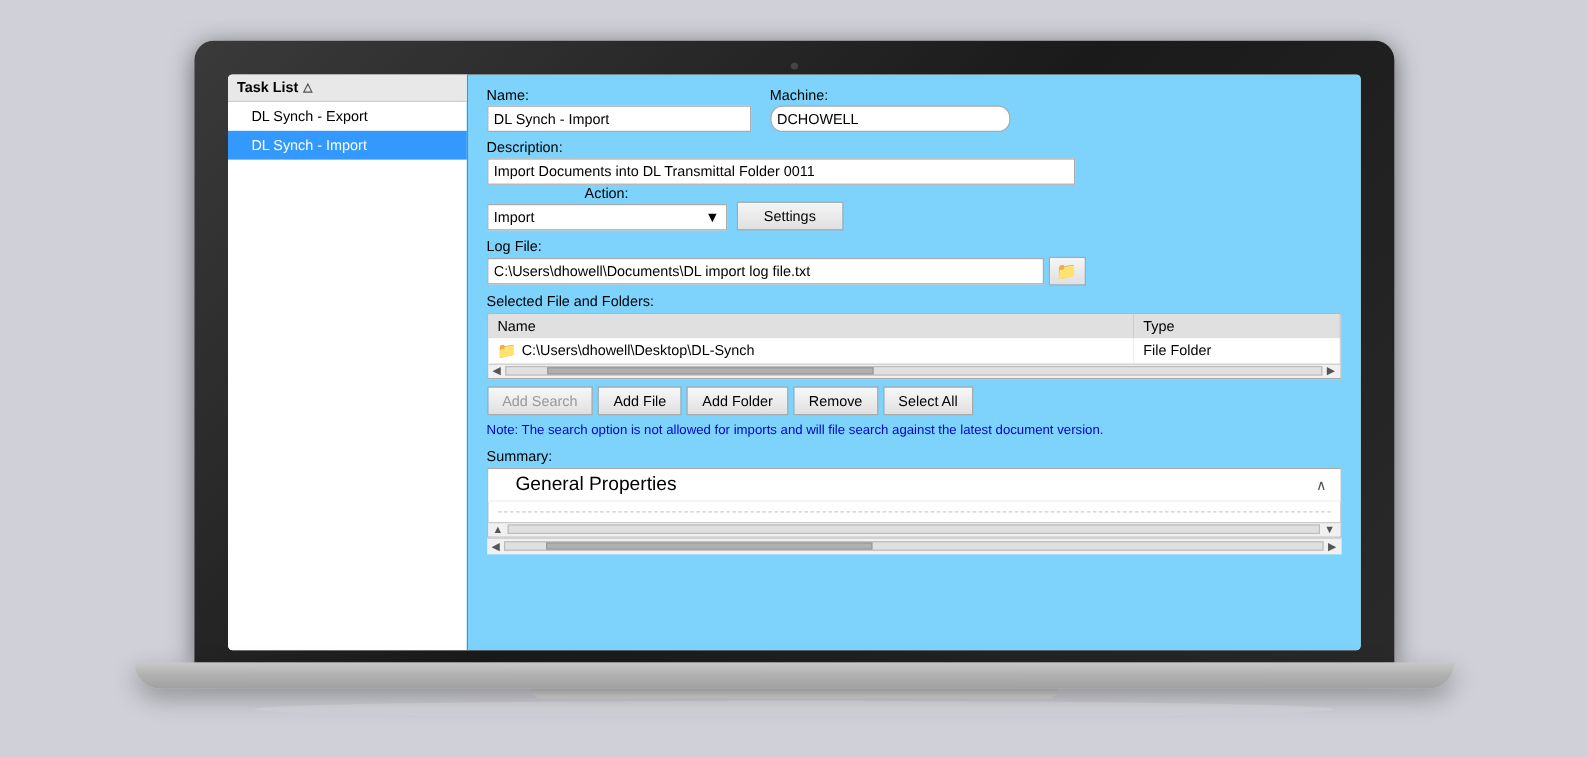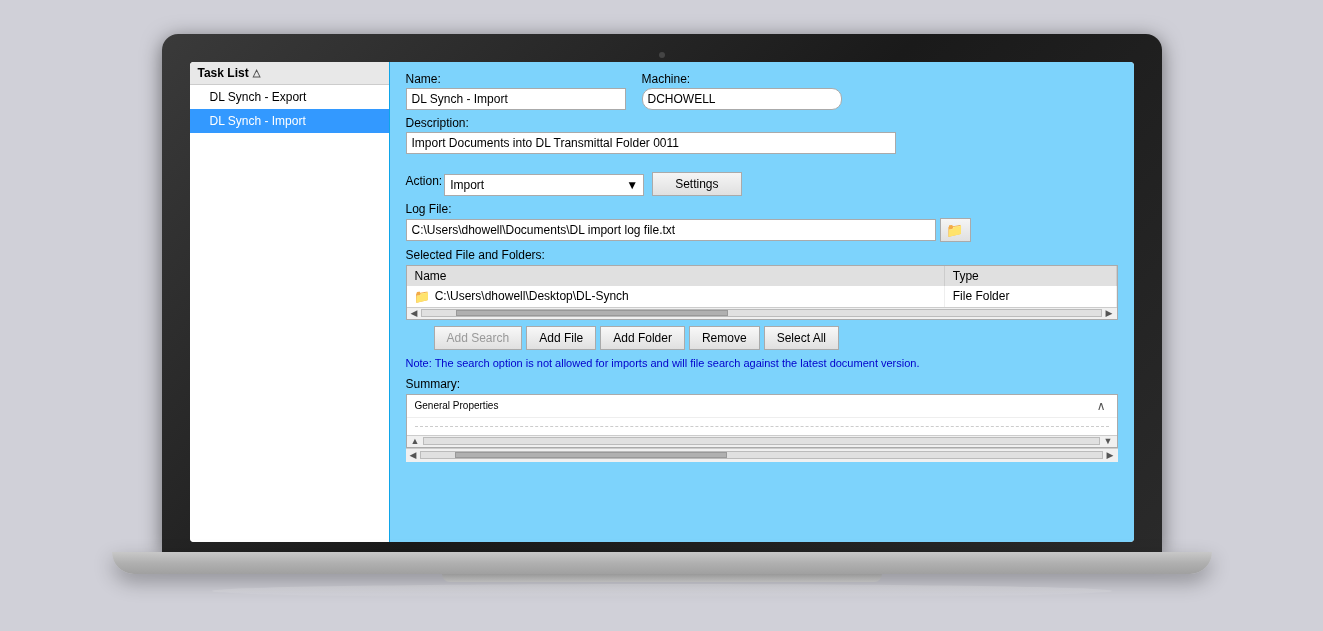--- a/index.html
+++ b/index.html
@@ -152,22 +152,23 @@
 
     .action-row {
       display: flex;
       align-items: flex-end;
       gap: 8px;
       margin-bottom: 6px;
     }
 
     .action-select-wrapper {
       display: flex;
-      flex-direction: row;
+      flex-direction: column;
       gap: 2px;
+      align-items: center;
     }
 
     .action-select {
       display: flex;
       align-items: center;
       background: #fff;
       border: 1px solid #aaa;
       padding: 3px 5px;
       font-size: 12px;
       width: 200px;
@@ -190,21 +191,21 @@
       margin-bottom: 6px;
     }
 
     .logfile-input-row {
       display: flex;
       align-items: center;
       gap: 4px;
     }
 
     .logfile-input {
-      width: 530px;
+      width: 464px;
       background: #fff;
       border: 1px solid #aaa;
       padding: 3px 5px;
       font-size: 12px;
     }
 
     .folder-btn {
       background: linear-gradient(180deg, #f5f5f5, #e0e0e0);
       border: 1px solid #aaa;
       padding: 3px 6px;
@@ -310,21 +311,20 @@
     .action-btn {
       background: linear-gradient(180deg, #f8f8f8, #e0e0e0);
       border: 1px solid #aaa;
       padding: 4px 12px;
       font-size: 12px;
       cursor: pointer;
     }
     .action-btn.disabled {
       color: #999;
       cursor: default;
-      margin-left: 28px;
     }
 
     .note-text {
       color: #0000cc;
       font-size: 11px;
       margin-bottom: 6px;
       line-height: 1.4;
     }
 
     .summary-section label {
@@ -341,21 +341,22 @@
     .summary-header {
       display: flex;
       align-items: center;
       justify-content: space-between;
       padding: 4px 8px;
       border-bottom: 1px solid #eee;
       background: #fff;
     }
 
     .summary-header span {
-      font-size: 10px;
+      font-size: 16px;
+      margin-left: 15px;
     }
 
     .collapse-btn {
       background: none;
       border: none;
       cursor: pointer;
       font-size: 12px;
       color: #555;
       padding: 0 3px;
     }
@@ -427,21 +428,21 @@
             <div class="form-group">
               <label>Name:</label>
               <input type="text" class="name-input" value="DL Synch - Import" style="">
             </div>
             <div class="form-group">
               <label>Machine:</label>
               <input type="text" class="machine-input" value="DCHOWELL" style="">
             </div>
           </div>
 
-          <div class="form-group" style="margin-bottom:18px;">
+          <div class="form-group" style="margin-bottom:0;">
             <label>Description:</label>
             <input type="text" class="description-input" value="Import Documents into DL Transmittal Folder 0011" style="">
           </div>
 
           <div class="action-row">
             <div class="action-select-wrapper">
               <label>Action:</label>
               <div class="action-select">
                 <span>Import</span>
                 <span>▼</span>

